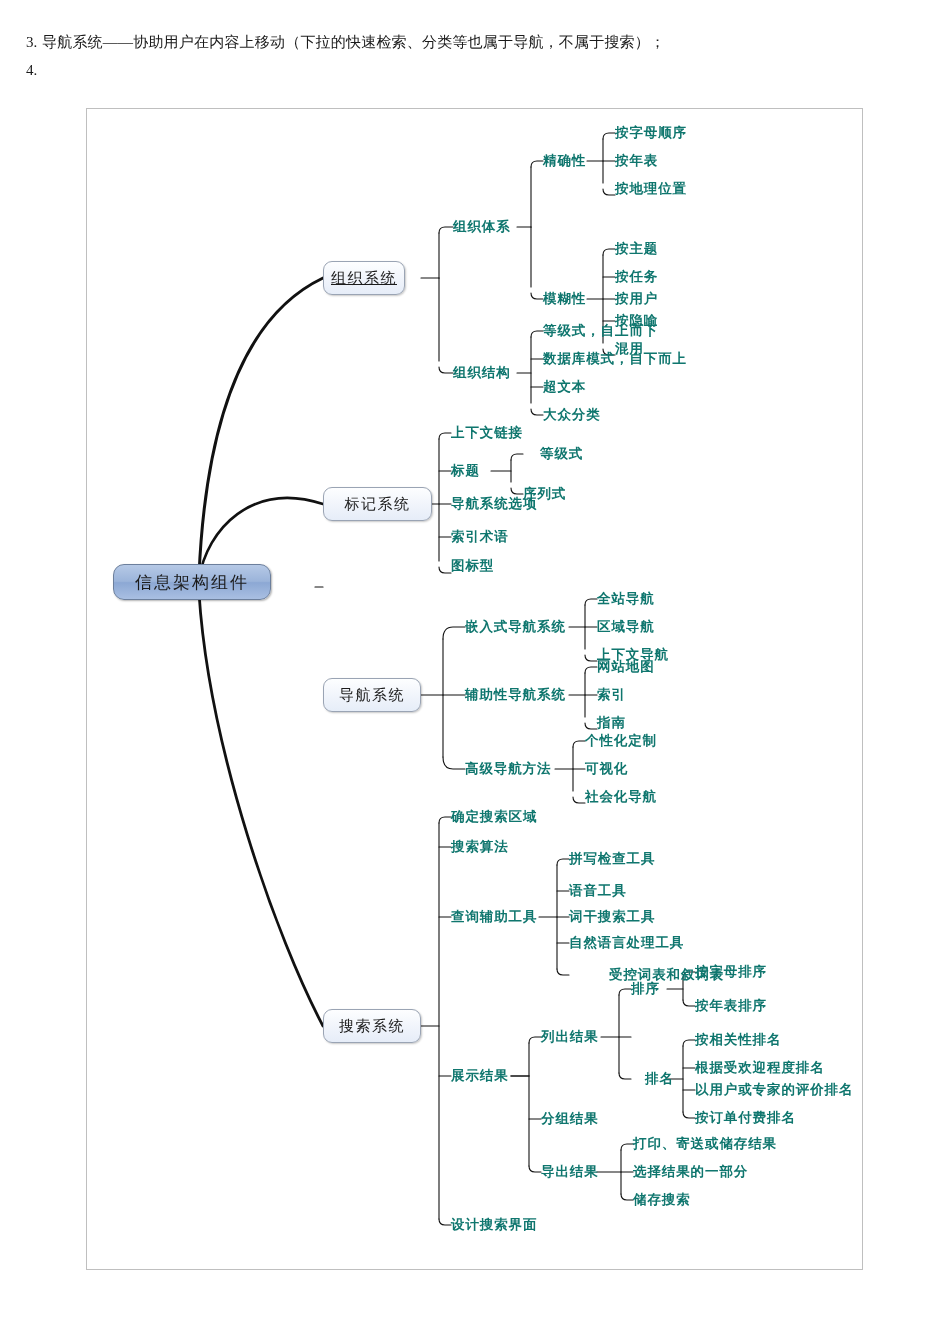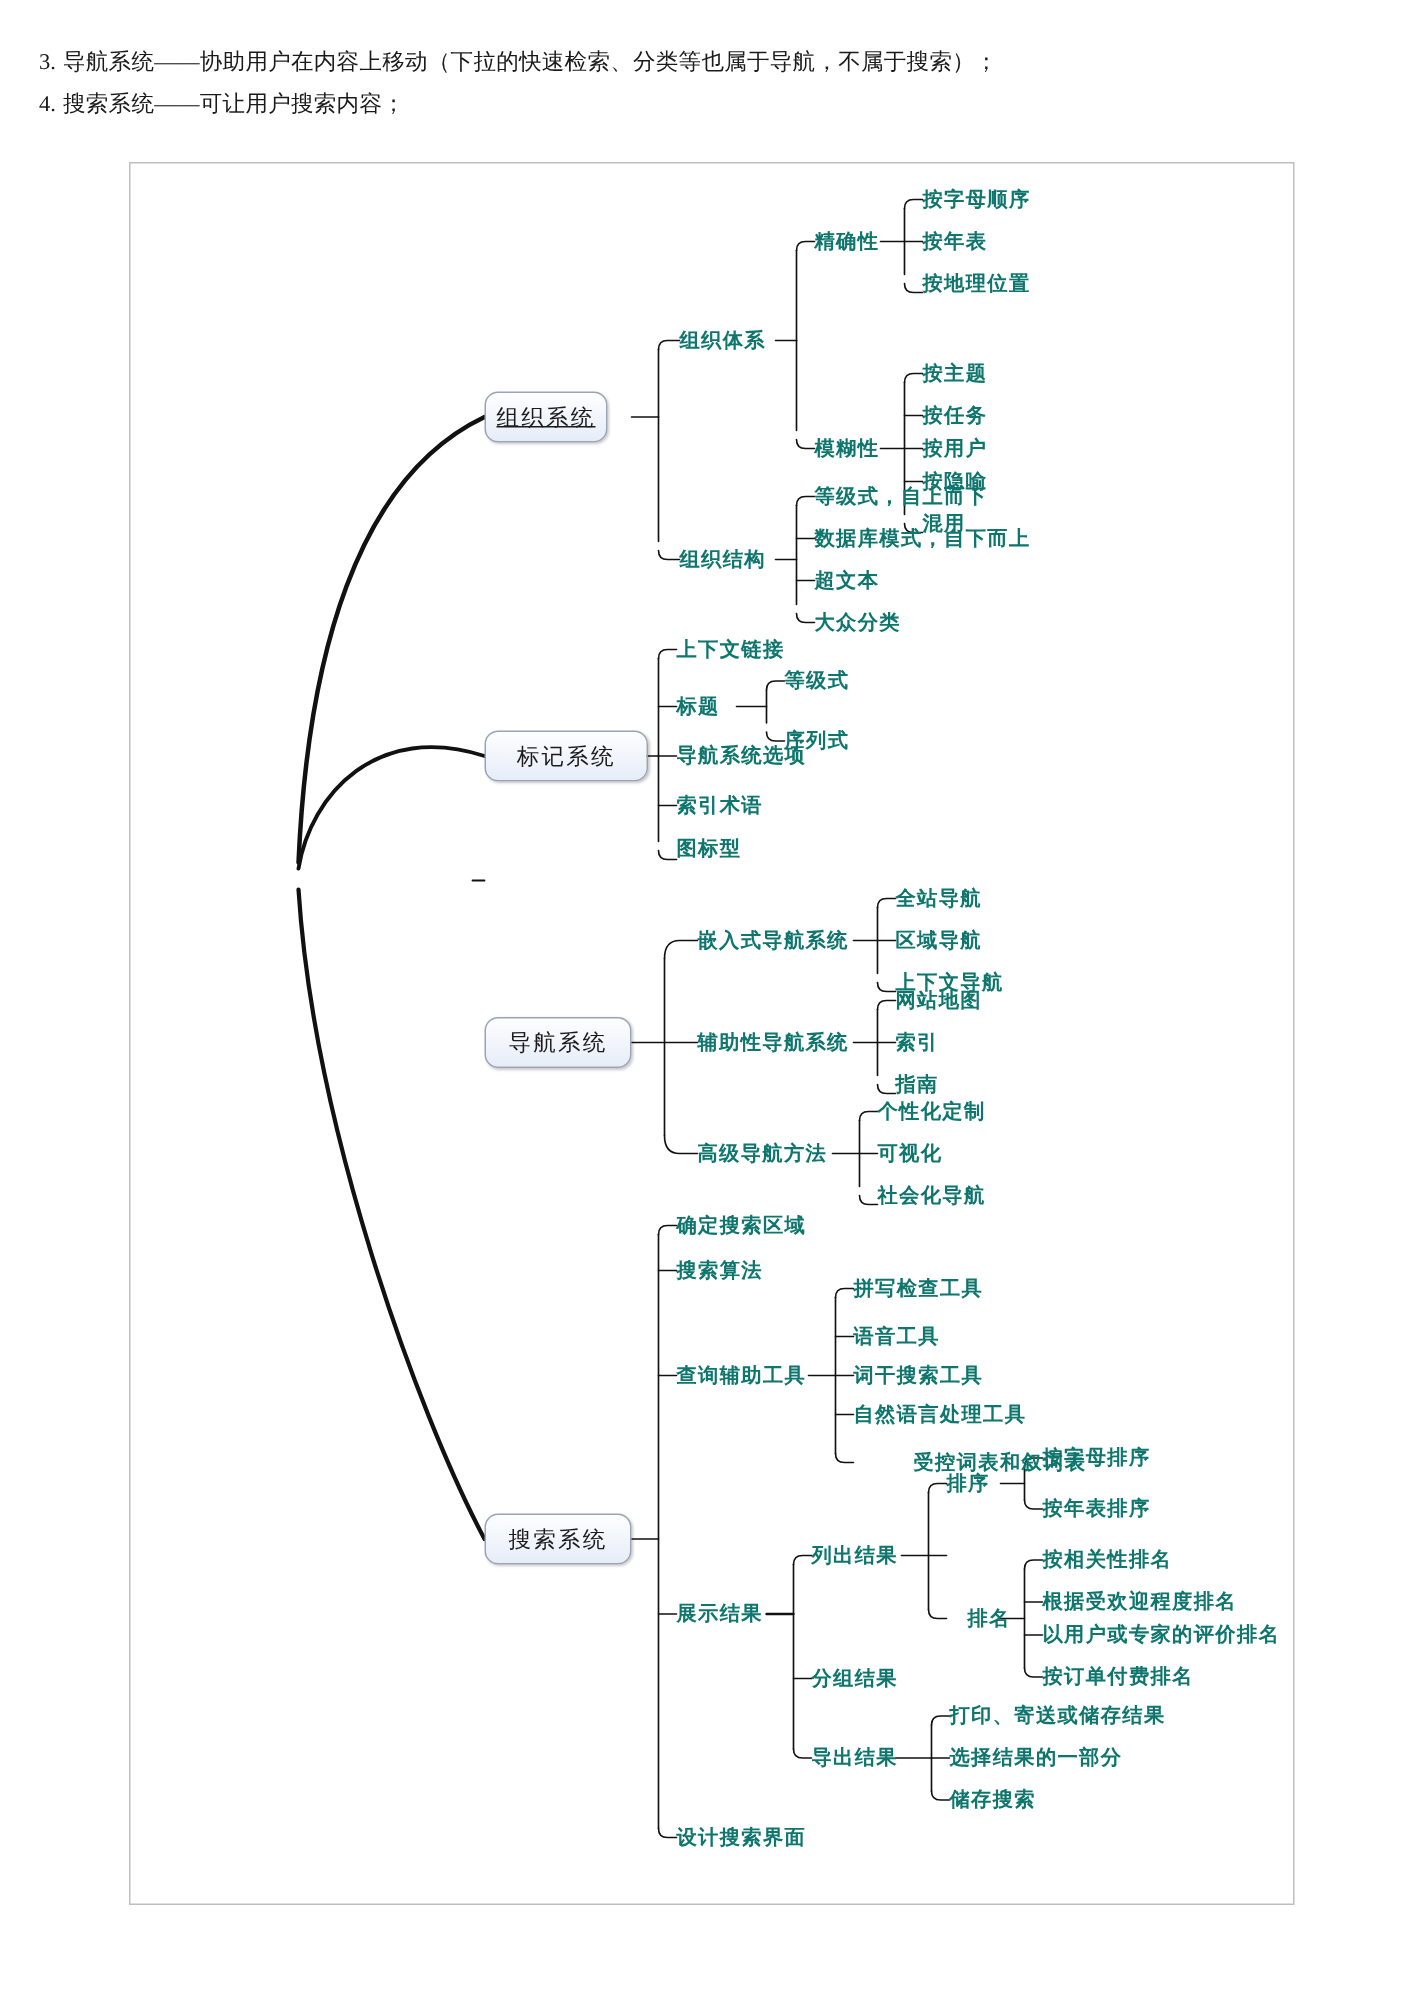--- a/index.html
+++ b/index.html
@@ -88,21 +88,20 @@
 </head>
 <body>
 
 <div class="doc-header">
   <div class="hdr-line" id="l1">
     <span class="hdr-num">3.</span>
     <span class="hdr-txt">导航系统——协助用户在内容上移动（下拉的快速检索、分类等也属于导航，不属于搜索）；</span>
   </div>
   <div class="hdr-line" id="l2">
     <span class="hdr-num">4.</span>
-    <span class="hdr-txt">搜索系统——可让用户搜索内容；</span>
   </div>
 </div>
 
 <div class="map-frame">
 
   <svg class="wires" viewBox="0 0 777 1162">
     <g fill="none" stroke="#111111" stroke-linecap="round">
 
       <path d="M112,466 C 118,330 150,210 236,169" stroke-width="3.0"></path>
       <path d="M112,470 C 120,420 165,372 236,395" stroke-width="2.6"></path>
@@ -221,20 +220,21 @@
       <path d="M596,981 L608,981" stroke-width="1.1"></path>
 
       <path d="M510,1063 L534,1063" stroke-width="1.1"></path>
       <path d="M534,1041 Q534,1035 540,1035 L546,1035" stroke-width="1.1"></path>
       <path d="M534,1041 L534,1085" stroke-width="1.1"></path>
       <path d="M534,1085 Q534,1091 540,1091 L546,1091" stroke-width="1.1"></path>
       <path d="M534,1063 L546,1063" stroke-width="1.1"></path>
     </g>
   </svg>
 
+  <div class="node root" style="left:26px;top:455px;width:86px;height:36px;width:158px;">信息架构组件</div>
 
   <div class="node branch" style="left:236px;top:152px;width:82px;height:34px;text-decoration:underline;">组织系统</div>
 
   <div class="node branch" style="left:236px;top:378px;width:109px;height:34px;">标记系统</div>
 
   <div class="node branch" style="left:236px;top:569px;width:98px;height:34px;">导航系统</div>
 
   <div class="node branch" style="left:236px;top:900px;width:98px;height:34px;">搜索系统</div>
 
   <div class="lbl lvl2" style="left:366px;top:111px;">组织体系</div>
@@ -253,21 +253,21 @@
   <div class="lbl" style="left:528px;top:205px;">按隐喻</div>
   <div class="lbl" style="left:528px;top:233px;">混用</div>
 
   <div class="lbl" style="left:456px;top:215px;">等级式，自上而下</div>
   <div class="lbl" style="left:456px;top:243px;">数据库模式，自下而上</div>
   <div class="lbl" style="left:456px;top:271px;">超文本</div>
   <div class="lbl" style="left:456px;top:299px;">大众分类</div>
 
   <div class="lbl" style="left:364px;top:317px;">上下文链接</div>
   <div class="lbl" style="left:364px;top:355px;">标题</div>
-  <div class="lbl" style="left:436px;top:338px;text-align:right;">等级式</div>
+  <div class="lbl" style="left:453px;top:338px;text-align:right;">等级式</div>
   <div class="lbl" style="left:436px;top:378px;">序列式</div>
   <div class="lbl" style="left:364px;top:388px;">导航系统选项</div>
   <div class="lbl" style="left:364px;top:421px;">索引术语</div>
   <div class="lbl" style="left:364px;top:450px;">图标型</div>
 
   <div class="lbl" style="left:378px;top:511px;">嵌入式导航系统</div>
   <div class="lbl" style="left:510px;top:483px;">全站导航</div>
   <div class="lbl" style="left:510px;top:511px;">区域导航</div>
   <div class="lbl" style="left:510px;top:539px;">上下文导航</div>
 

